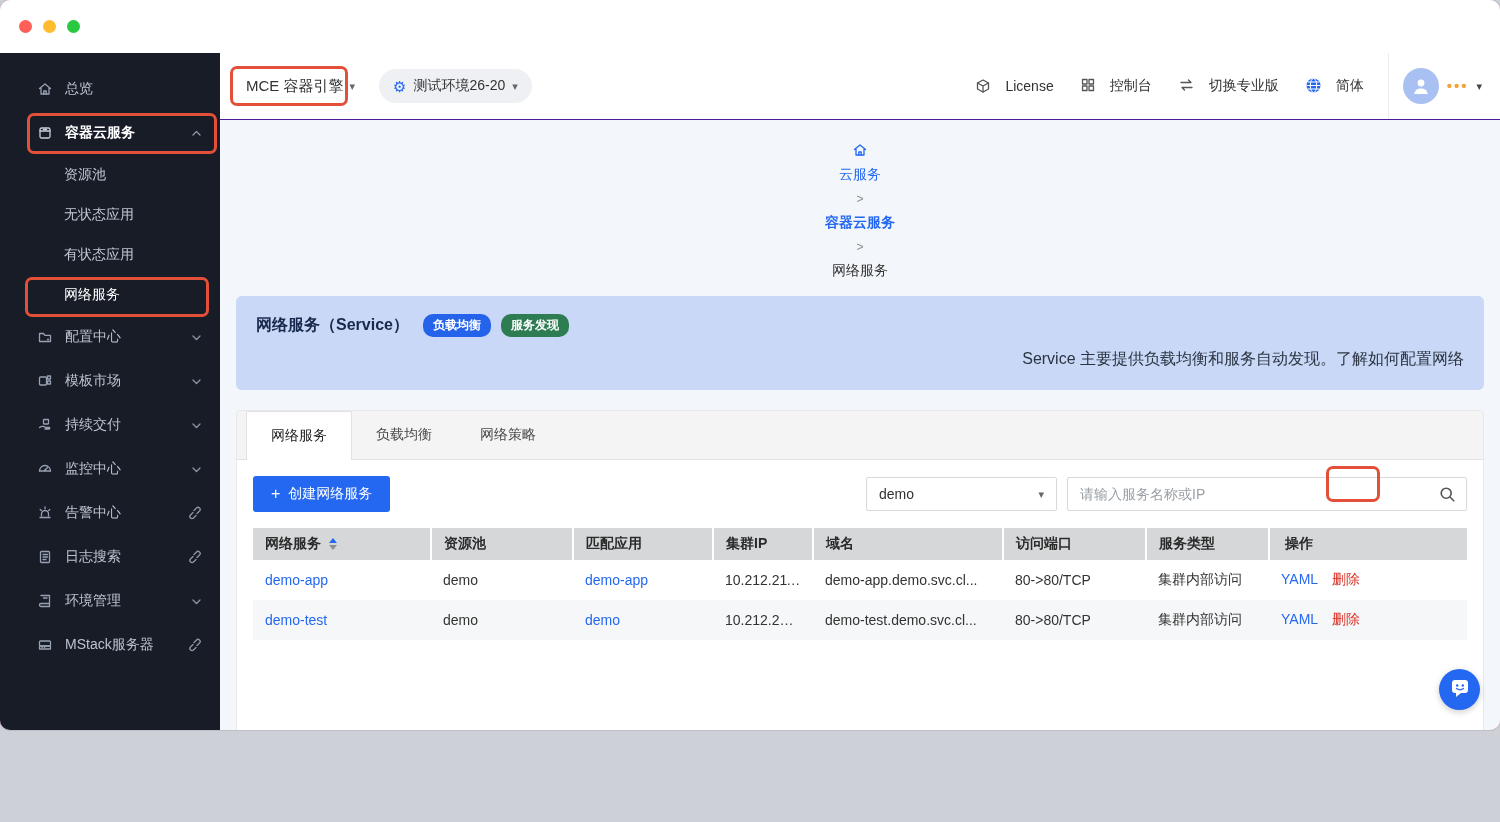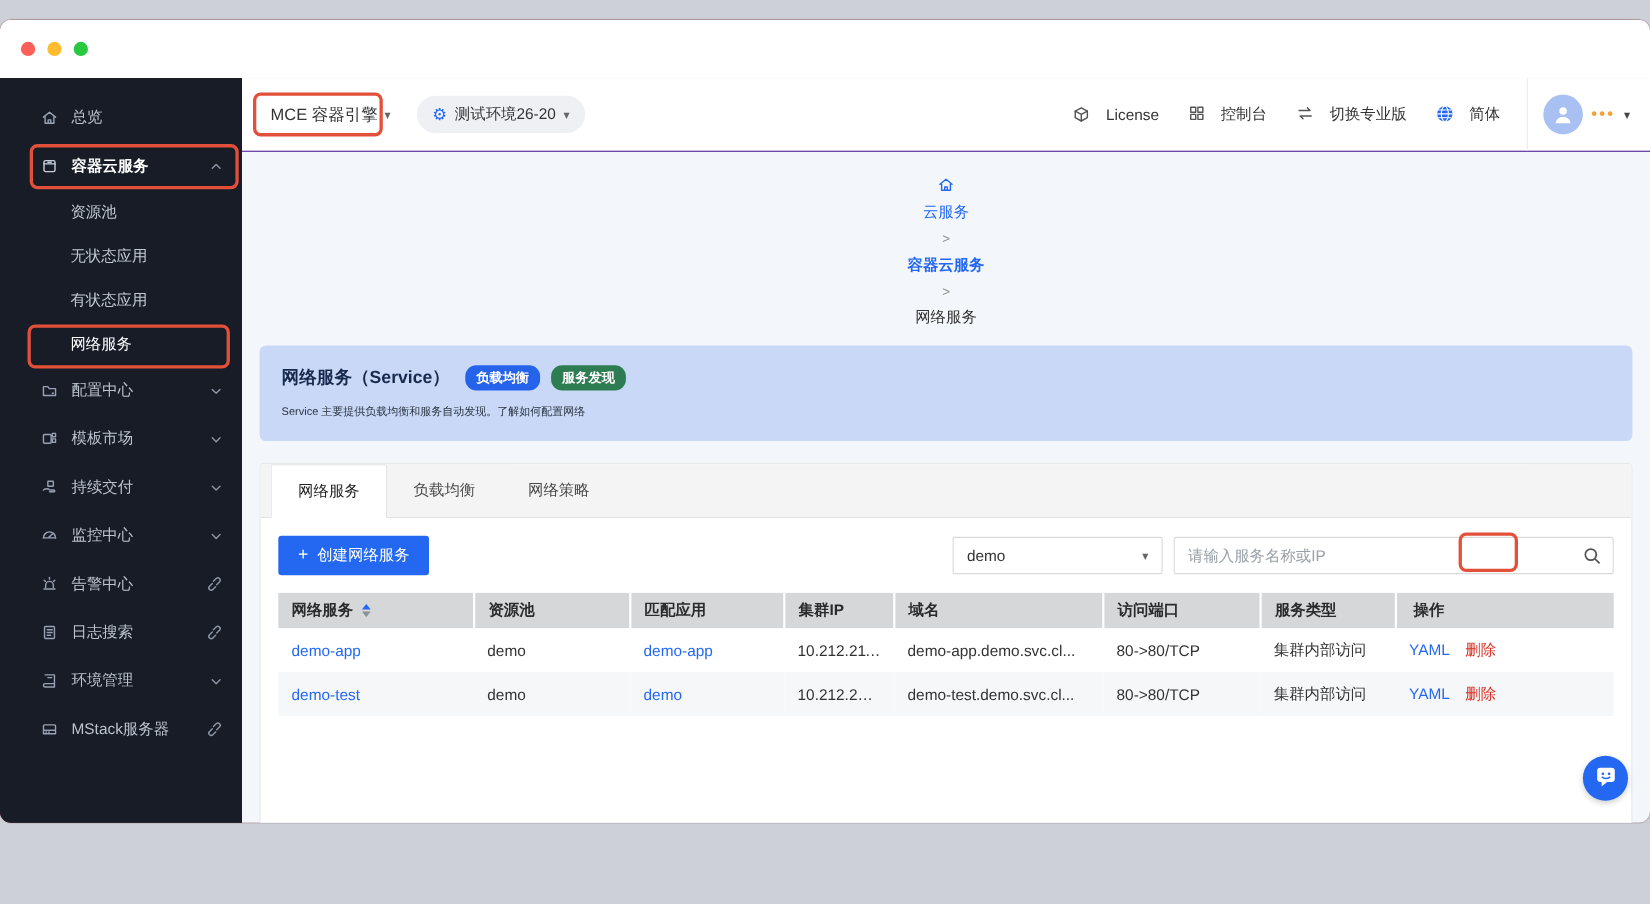--- a/index.html
+++ b/index.html
@@ -5,23 +5,22 @@
   * { margin:0; padding:0; box-sizing:border-box; }
   html,body { width:1500px; height:822px; }
   body {
     font-family:"Liberation Sans","DejaVu Sans",sans-serif;
     background:#cdd0d6;
     color:#333;
     font-size:14px;
   }
   .window{
     position:relative; width:1500px; height:730px;
-    border-radius:10px; overflow:hidden; background:#7f1d1d;
+    border-radius:10px; overflow:hidden; background:#f9a8d4;
     box-shadow:0 0 0 1px rgba(0,0,0,.08);
-    margin-top:18px;
   }
   
   .titlebar{ height:53px; background:#fff; display:flex; align-items:center; padding-left:19px; }
   .traffic{ display:flex; gap:11px; }
   .dot{ width:13px; height:13px; border-radius:50%; }
   .dot.red{ background:#ff5f57; } .dot.yellow{ background:#febc2e; } .dot.green{ background:#28c840; }
 
   .frame{ display:flex; height:769px; }
 
   
@@ -57,21 +56,21 @@
   .breadcrumb .crumb{ color:#2468f2; cursor:pointer; }
   .breadcrumb .crumb.bold{ font-weight:bold; }
   .breadcrumb .crumb.current{ color:#333; cursor:default; }
   .breadcrumb .sep{ color:#8a8a8a; font-size:12px; }
   .bc-home{ color:#2468f2; display:inline-flex; }
 
   .banner{ background:#c8d8f6; border-radius:6px; padding:18px 20px 20px 20px; }
   .banner-line{ display:flex; align-items:center; gap:14px; }
   .banner-title{ font-size:16px; font-weight:bold; color:#17294d; }
   .badge{ color:#fff; font-size:12px; font-weight:bold; border-radius:10px; padding:3px 10px; }
-  .banner-sub{ margin-top:12px; color:#2b3442; font-size:10px; }
+  .banner-sub{ margin-top:12px; color:#2b3442; font-size:16px;text-align:right; }
 
   .card{ margin-top:20px; background:#fff; border:1px solid #e8e8e8; border-radius:4px; height:526px; display:flex; flex-direction:column; }
   .tabstrip{ background:#f4f4f5; border-bottom:1px solid #e2e2e2; display:flex; height:49px; border-radius:4px 4px 0 0; flex:none; }
   .tab{ padding:0 24px; display:flex; align-items:center; color:#4a4a4a; cursor:pointer; position:relative; }
   .tab.active{ background:#fff; border:1px solid #e2e2e2; border-bottom:none; margin-bottom:-1px; color:#1f1f1f; margin-left:9px; border-radius:2px 2px 0 0; }
 
   .toolbar{ display:flex; align-items:center; padding:16px 16px 16px 16px; flex:none; }
   .btn-primary{ background:#2468f2; color:#fff; border:none; height:36px; padding:0 18px; border-radius:3px; font-size:14px; display:flex; align-items:center; gap:8px; cursor:pointer; font-family:inherit; }
   .btn-primary .plus{ font-size:16px; line-height:1; }
   .toolbar-right{ margin-left:auto; display:flex; align-items:center; gap:10px; }

